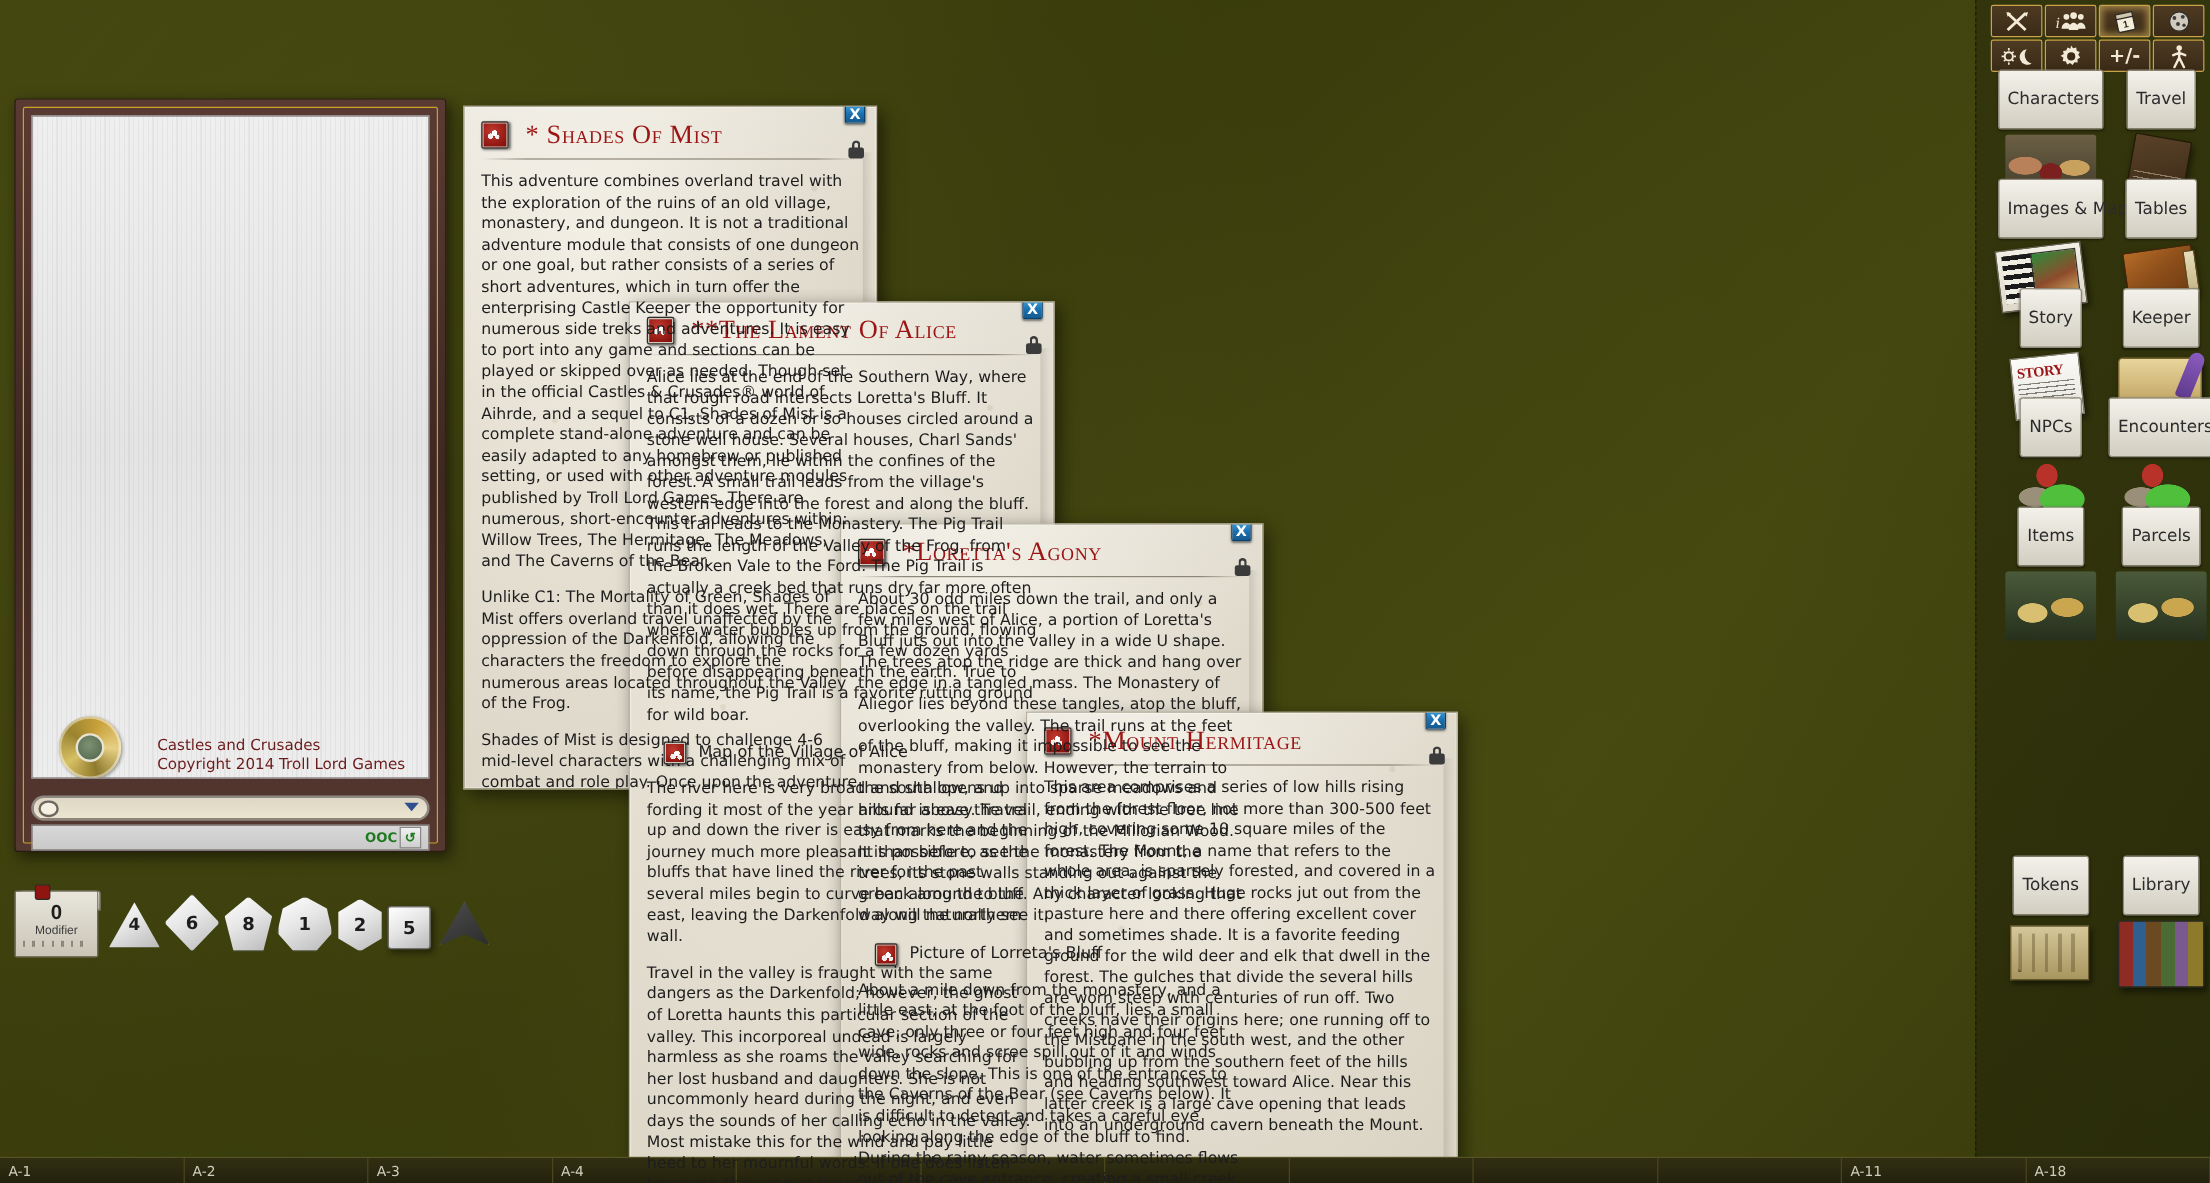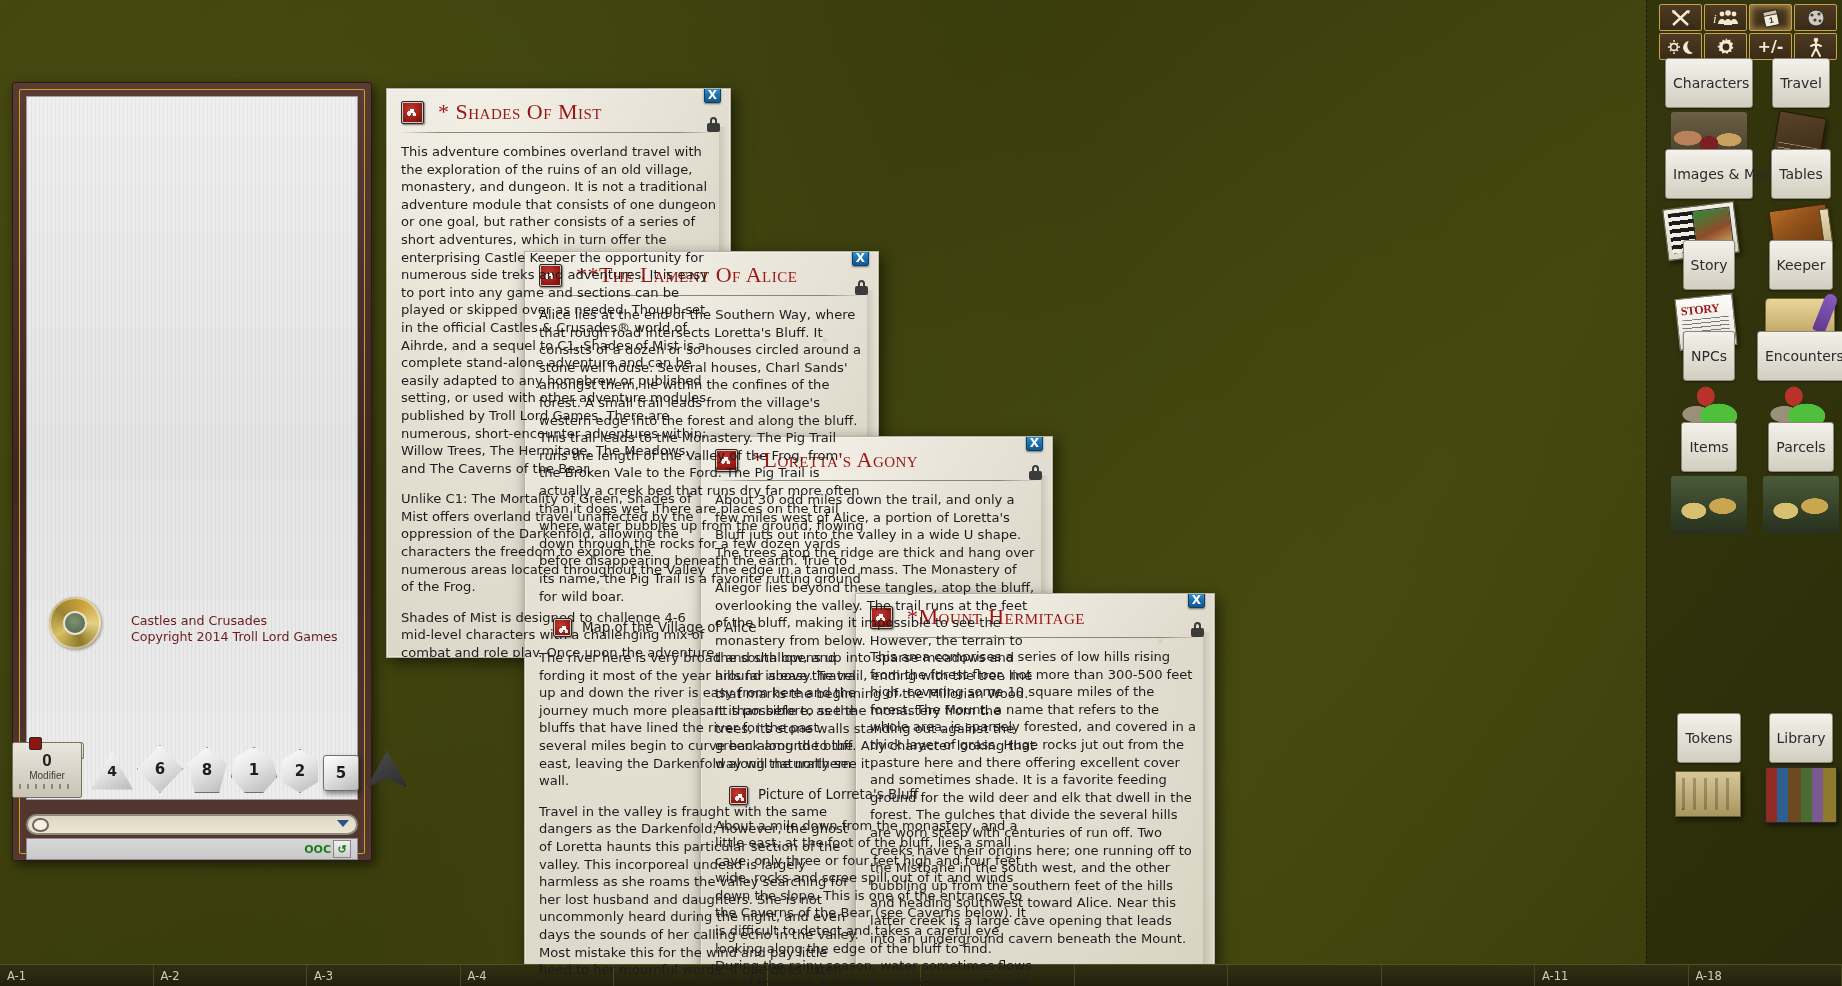--- a/index.html
+++ b/index.html
@@ -97,21 +97,21 @@
   }
 
   
   .scrollstrip{
     position:absolute; top:38px; bottom:0; right:3px; width:8px;
     background: linear-gradient(90deg, rgba(0,0,0,.10), rgba(0,0,0,0));
   }
 
   
   #left-panel {
-    position: absolute; left: 12px; top: 82px; width: 360px; height: 779px;
+    position: absolute; left: 12px; top: 82px; width: 360px; height: 628px;
     background: linear-gradient(180deg,#5a3b33 0%, #3f2722 50%, #553830 100%);
     border: 1px solid #2b1a16; border-radius: 3px;
     box-shadow: 3px 4px 12px rgba(0,0,0,.55);
     padding: 6px;
   }
   #left-panel .inner-gold{
     position:absolute; inset: 6px; border: 1px solid #c9a227; border-radius:2px;
   }
   #chat-area{
     position:absolute; left:13px; top:13px; right:13px; bottom:60px;

